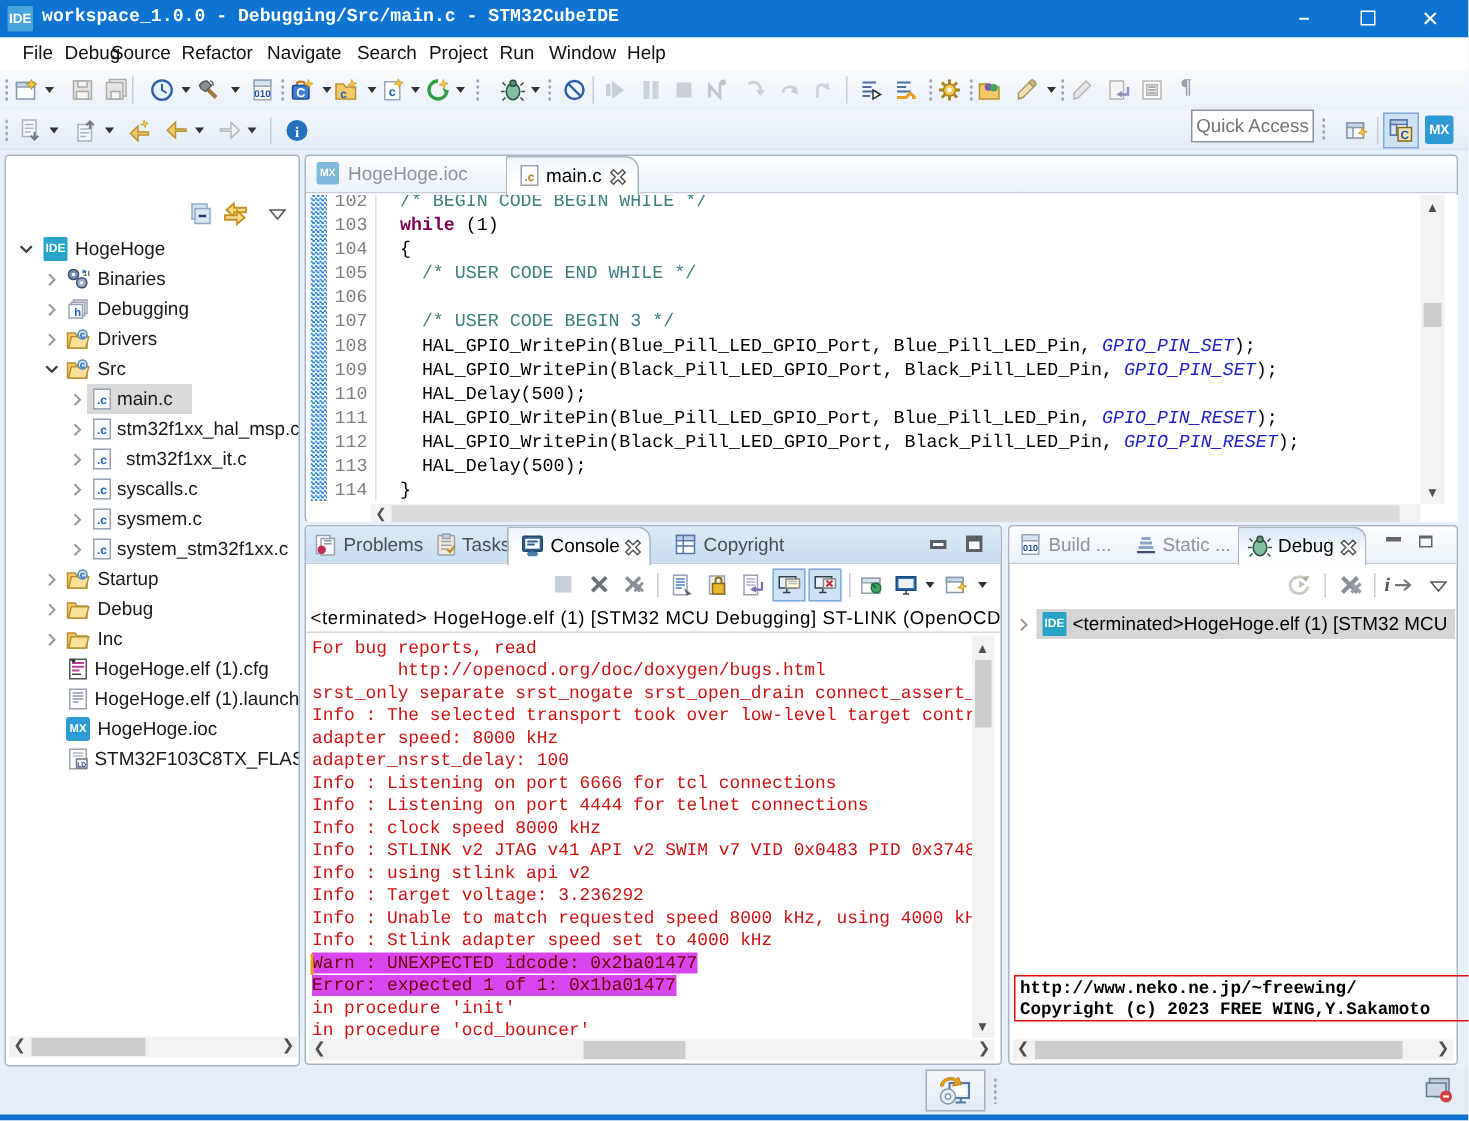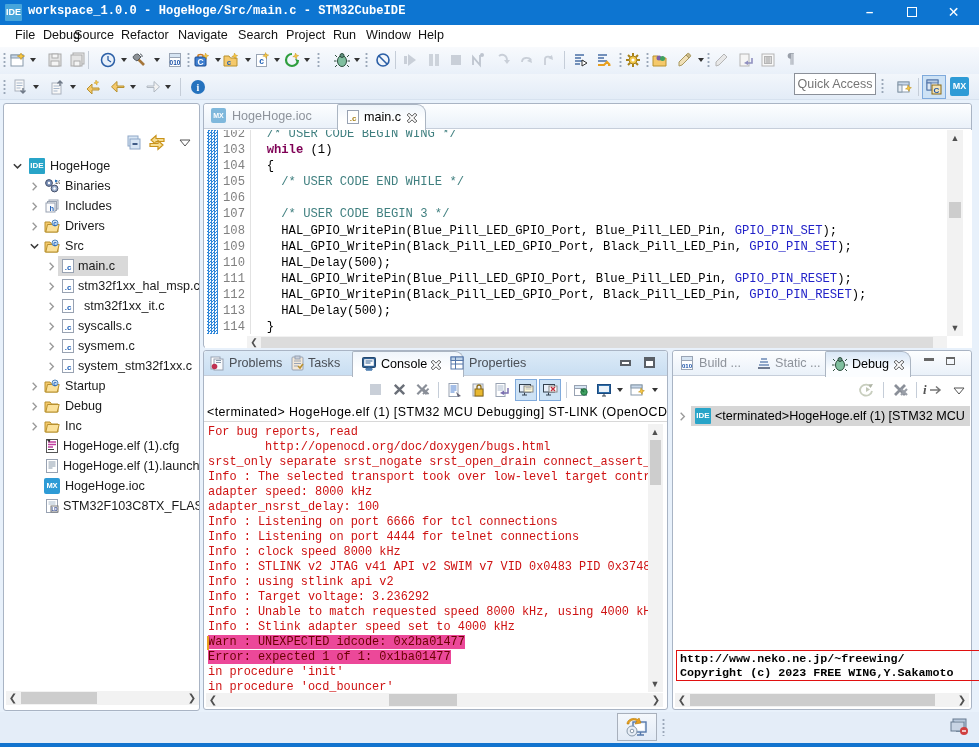--- a/index.html
+++ b/index.html
@@ -36,32 +36,32 @@
 .sbh{position:absolute;background:#F2F2F2}
 .thumb{position:absolute;background:#CDCDCD}
 .arr{position:absolute;color:#505050;font-size:10px;line-height:12px;text-align:center;width:14px}
 
 .tree{position:absolute;font-size:12.6px;color:#1a1a1a}
 .trow{position:absolute;height:20px;line-height:20px;white-space:nowrap}
 .ticon{position:absolute;top:2px;width:16px;height:16px}
 
 .code{font:12.2px "Liberation Mono",monospace;line-height:16.1px;white-space:pre}
 .lnum{color:#808080;text-align:right}
-.cmt{color:#3F7F7F}.kw{color:#7F0055;font-weight:bold}.mac{color:#2121C8;}
+.cmt{color:#3F7F7F}.kw{color:#7F0055;font-weight:bold}.mac{color:#2121C8;font-style:italic}
 
 .ctext{font:11.9px "Liberation Mono",monospace;line-height:15px;white-space:pre;color:#CE1212}
-.csel{background:#ec4899;color:#6B0000}
+.csel{background:#d946ef;color:#6B0000}
 </style>
 </head>
 <body>
 <div class="win">
 
 <div class="titlebar">
  <div class="title-ico">IDE</div>
- <div class="title-txt">workspace_1.0.0 - HogeHoge/Src/main.c - STM32CubeIDE</div>
+ <div class="title-txt">workspace_1.0.0 - Debugging/Src/main.c - STM32CubeIDE</div>
  <div class="winbtn" style="left:847px;font-weight:bold">–</div>
  <div class="winbtn" style="left:889px"><span style="display:inline-block;width:10px;height:10px;border:1px solid #fff;margin-top:7px"></span></div>
  <div class="winbtn" style="left:931px;font-size:14px">✕</div>
 </div>
 
 <div class="menubar">
  <span style="left:15px">File</span>
       <span style="left:43px">Debug</span>
       <span style="left:74px">Source</span>
  <span style="left:121px">Refactor</span>
@@ -313,21 +313,21 @@
   <div class="trow" style="left:0;top:40px;width:195px">
    <svg class="abs" style="left:25px;top:5px" width="11" height="11" viewBox="0 0 12 12">
             <path d="M4 2l4 4-4 4" stroke="#9a9a9a" fill="none" stroke-width="1.5"></path>
           </svg>
    <svg class="ticon" style="left:40px" viewBox="0 0 16 16">
             <rect x="5" y="2" width="9" height="9" fill="#F8F8F8" stroke="#98A2B2"></rect>
             <rect x="3.5" y="3.5" width="9" height="9" fill="#F0F2F5" stroke="#98A2B2"></rect>
             <rect x="2" y="5" width="9" height="9" fill="#FBFBFC" stroke="#98A2B2"></rect>
             <text x="5.5" y="12.5" font-size="7.5" font-weight="bold" fill="#2463B8" font-family="Liberation Sans">h</text>
           </svg>
-   <span style="position:absolute;left:61px">Includes</span>
+   <span style="position:absolute;left:61px">Debugging</span>
   </div>
   <div class="trow" style="left:0;top:80px;width:195px">
    <svg class="abs" style="left:25px;top:5px" width="11" height="11" viewBox="0 0 12 12">
             <path d="M2 3.5l4 4 4-4" stroke="#3a3a3a" fill="none" stroke-width="1.6"></path>
           </svg>
    <svg class="ticon" style="left:40px" viewBox="0 0 16 16">
             <path d="M1 4h5l1.5 2H14v8H1z" fill="#F5C96B" stroke="#B8912F"></path>
             <path d="M3.5 6.5L1.8 14h11.4l2-7.5z" fill="#FBE19A" stroke="#B8912F"></path>
             <circle cx="11" cy="5" r="3" fill="#CFE4F7" stroke="#5588BB"></circle>
             <text x="11" y="7.5" font-size="6.5" font-weight="bold" fill="#2463B8" text-anchor="middle" font-family="Liberation Sans">c</text>
@@ -503,21 +503,21 @@
 106
 107
 108
 109
 110
 111
 112
 113
 114</pre>
   <div class="abs" style="left:45px;top:0;width:1px;height:204px;background:#E2E2E2"></div>
-  <pre class="code abs" style="left:47px;top:-4px"><span class="cmt">  /* USER CODE BEGIN WING */</span>
+  <pre class="code abs" style="left:47px;top:-4px"><span class="cmt">  /* BEGIN CODE BEGIN WHILE */</span>
   <span class="kw">while</span> (1)
   {
     <span class="cmt">/* USER CODE END WHILE */</span>
 
     <span class="cmt">/* USER CODE BEGIN 3 */</span>
     HAL_GPIO_WritePin(Blue_Pill_LED_GPIO_Port, Blue_Pill_LED_Pin, <span class="mac">GPIO_PIN_SET</span>);
     HAL_GPIO_WritePin(Black_Pill_LED_GPIO_Port, Black_Pill_LED_Pin, <span class="mac">GPIO_PIN_SET</span>);
     HAL_Delay(500);
     HAL_GPIO_WritePin(Blue_Pill_LED_GPIO_Port, Blue_Pill_LED_Pin, <span class="mac">GPIO_PIN_RESET</span>);
     HAL_GPIO_WritePin(Black_Pill_LED_GPIO_Port, Black_Pill_LED_Pin, <span class="mac">GPIO_PIN_RESET</span>);
@@ -550,40 +550,40 @@
   </div>
   <div class="tab" style="left:86px;width:62px;color:#4A4F56">
    <svg class="ticon" style="left:0px;top:4px" width="15" height="15" viewBox="0 0 16 16">
             <rect x="2" y="2" width="11" height="13" rx="1" fill="#F3E8D8" stroke="#98A2B2"></rect>
             <rect x="5" y="1" width="5" height="3" fill="#C8D0DC" stroke="#98A2B2"></rect>
             <path d="M4 6h7M4 8.5h7M4 11h4" stroke="#9AA5B5"></path>
             <path d="M8 11l2 2 3-4" stroke="#B89030" stroke-width="1.6" fill="none"></path>
           </svg>
    <span class="lbl" style="left:18px">Tasks</span>
   </div>
-  <div class="tab active" style="left:148px;width:112px">
+  <div class="tab active" style="left:134px;width:96px">
    <svg class="ticon" style="left:8px;top:4px" width="15" height="15" viewBox="0 0 16 16">
             <rect x="1.5" y="1.5" width="13" height="10" rx="1" fill="#2E5F92" stroke="#24486E"></rect>
             <rect x="3.2" y="3.2" width="9.6" height="6.6" fill="#fff"></rect>
             <path d="M4.5 5h7M4.5 7h5" stroke="#2E5F92" stroke-width="1.2"></path>
             <path d="M5 14h6M8 11.5V14" stroke="#4A7BAE" stroke-width="1.5"></path>
             <path d="M4 13.8h8l-1-2H5z" fill="#4A7BAE"></path>
           </svg>
    <span class="lbl" style="left:28px">Console</span>
    <svg style="position:absolute;top:7px;left:77px" width="12" height="12" viewBox="0 0 12 12">
             <path d="M1.2 3l1.8-1.8L6 4.2 9 1.2 10.8 3 7.8 6l3 3L9 10.8 6 7.8l-3 3L1.2 9l3-3z" fill="#fdfdfd" stroke="#555" stroke-width="1"></path>
           </svg>
   </div>
   <div class="tab" style="left:240px;width:90px;color:#4A4F56">
    <svg class="ticon" style="left:5px;top:4px" width="15" height="15" viewBox="0 0 16 16">
             <rect x="2" y="2" width="12" height="12" fill="#fff" stroke="#5577AA"></rect>
             <rect x="2" y="2" width="12" height="3.5" fill="#BDD2E8" stroke="#5577AA"></rect>
             <path d="M6.5 2v12M2 9h12" stroke="#5577AA"></path>
           </svg>
-   <span class="lbl" style="left:25px">Properties</span>
+   <span class="lbl" style="left:25px">Copyright</span>
   </div>
   <div class="minmax" style="left:416px;top:9px">
           <span style="display:block;width:11px;height:6px;background:#fff;border:2px solid #5A5F66"></span>
         </div>
   <div class="minmax" style="left:440px;top:6px">
           <span style="display:block;width:11px;height:11px;background:#fff;border:2px solid #5A5F66;border-top:4px solid #5A5F66"></span>
         </div>
  </div>
 
  <div class="abs" style="left:0;top:26px;width:463px;height:28px">

